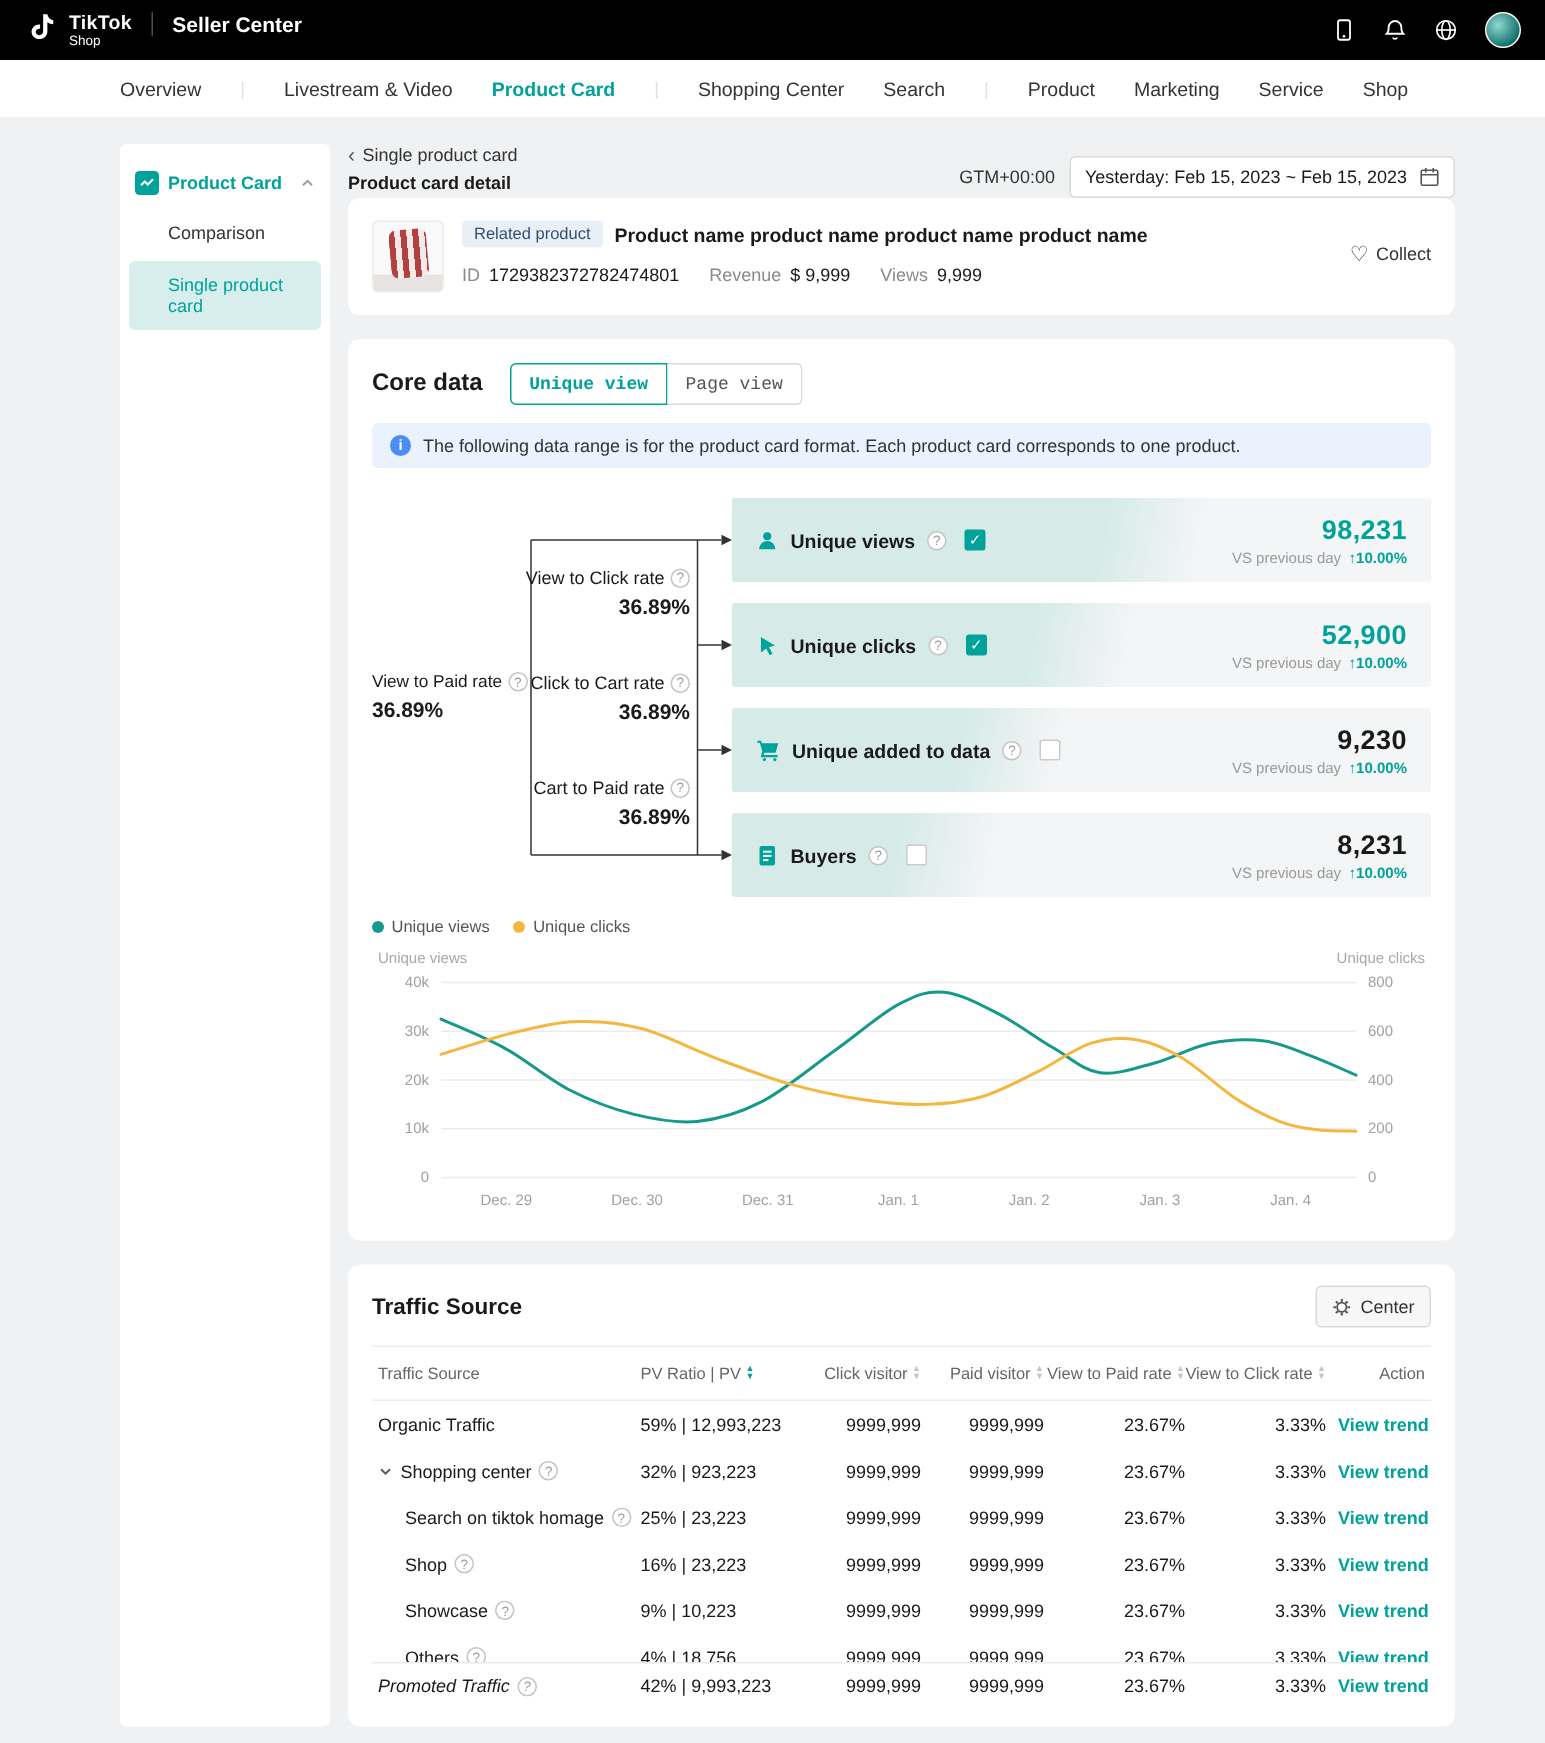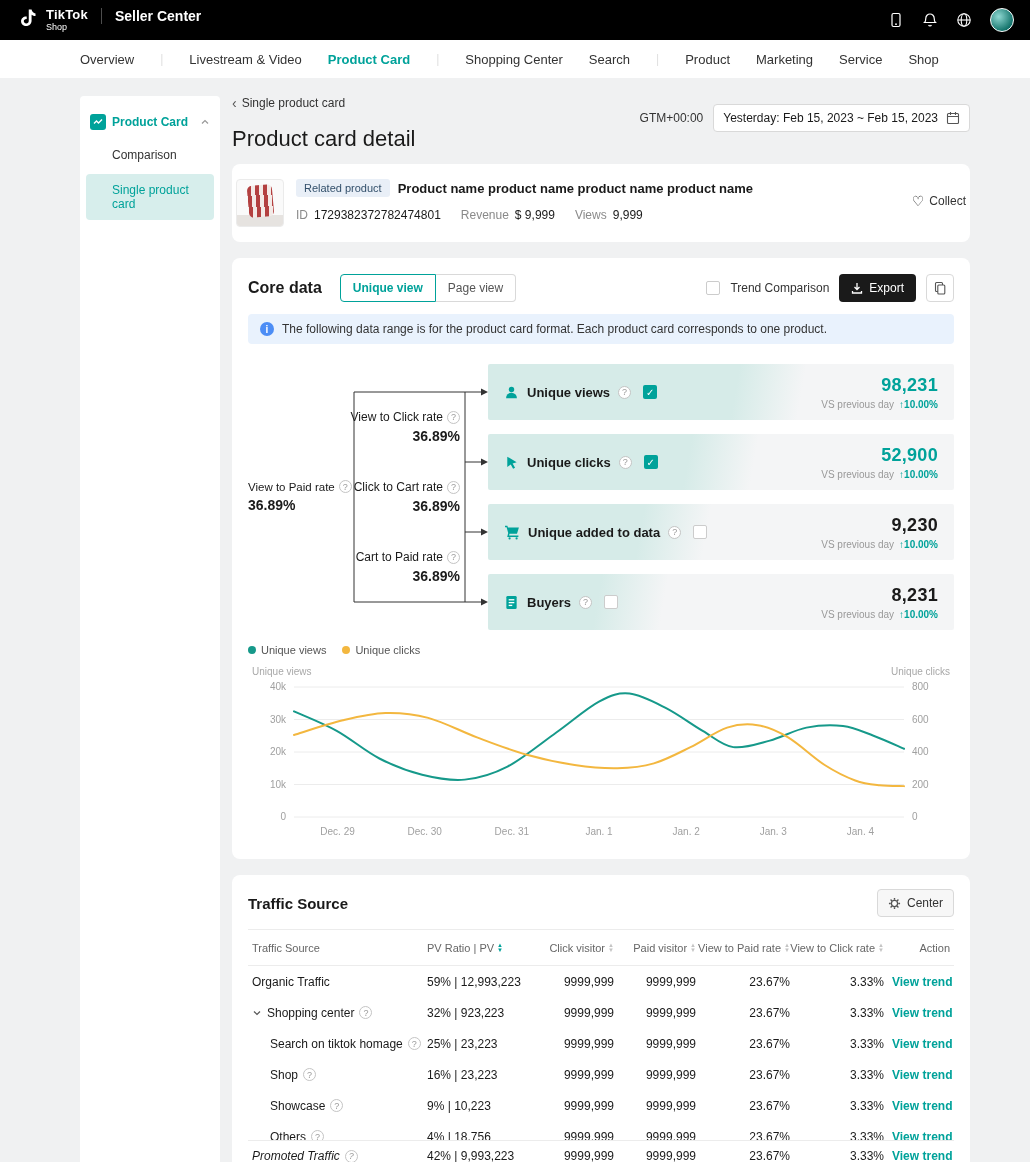--- a/index.html
+++ b/index.html
@@ -28,49 +28,49 @@
   .side-head{display:flex;align-items:center;gap:6px;padding:8px 10px;color:var(--accent);font-weight:bold;font-size:12px;cursor:pointer}
   .side-ico{width:16px;height:16px;border-radius:3px;background:var(--accent);display:flex;align-items:center;justify-content:center;flex-shrink:0}
   .chev{margin-left:auto}
   .side-item{font-size:12px;color:#333;padding:10px 10px 10px 32px;cursor:pointer}
   .side-item.active{background:#d7eeec;color:var(--accent);margin:2px 6px;padding:9px 4px 9px 26px;border-radius:4px}
   .main{flex:1;min-width:0}
   
   .page-head{display:flex;justify-content:space-between;align-items:flex-start}
   .breadcrumb{font-size:12px;color:#333;display:flex;gap:5px;align-items:center;cursor:pointer}
   .bc-caret{font-size:14px;line-height:10px;color:#555}
-  .page-title{font-size:22px;font-weight:normal;margin-top:16px}
+  .page-title{font-size:12px;font-weight:bold;margin-top:5px}
   .ph-right{display:flex;align-items:center;gap:10px;margin-top:8px}
   .searchbox{position:relative;width:200px}
   .searchbox input{width:100%;height:28px;border:1px solid #d9d9d9;border-radius:4px;padding:0 28px 0 10px;font-size:11px;color:#333;background:#fff;font-family:inherit;outline:none}
   .searchbox input::placeholder{color:#b3b3b3}
   .s-ico{position:absolute;right:8px;top:7px;cursor:pointer}
   .gtm{font-size:12px;color:#333;white-space:nowrap}
   .datepicker{height:28px;background:#fff;border:1px solid #d9d9d9;border-radius:4px;display:flex;align-items:center;gap:8px;padding:0 9px;font-size:12px;cursor:pointer;white-space:nowrap}
   
   .card{background:#fff;border-radius:8px}
-  .product-card{margin-top:12px;padding:15px 4px;display:flex;align-items:flex-start}
+  .product-card{padding:15px 16px;display:flex;align-items:flex-start}
   .thumb{width:48px;height:48px;border:1px solid #ebebeb;border-radius:4px;position:relative;background:#fafafa;overflow:hidden;flex-shrink:0;cursor:pointer}
   .thumb-shape{position:absolute;left:11px;top:5px;width:25px;height:32px;border-radius:5px;background:repeating-linear-gradient(90deg,#b34040 0 4px,#f3eae7 4px 8px);transform:rotate(-5deg)}
   .thumb-base{position:absolute;left:0;bottom:0;width:100%;height:11px;background:#e6e3e0}
   .p-info{margin-left:12px;flex:1;min-width:0}
   .p-line1{display:flex;align-items:center;gap:8px}
   .badge{background:#e9eff7;color:#33506b;font-size:11px;padding:3px 8px;border-radius:3px;white-space:nowrap}
   .p-name{font-size:13px;font-weight:bold}
   .p-line2{margin-top:11px;font-size:12px;display:flex;align-items:center}
   .lab{color:#8a8a8a;margin-right:6px}
   .val{color:#1a1a1a;margin-right:20px}
   .collect{display:flex;align-items:center;gap:5px;font-size:12px;color:#333;cursor:pointer;margin-top:14px;white-space:nowrap}
   .heart{font-size:14px;color:#333}
   
   .core-card{margin-top:16px;padding:16px}
   .core-head{display:flex;align-items:center}
   .core-head h2{font-size:16px}
   .seg{display:flex;margin-left:18px}
-  .seg-btn{height:28px;padding:0 12px;font-size:12px;background:#fff;border:1px solid #d9d9d9;color:#555;cursor:pointer;font-family:Liberation Sans, sans-serif}
+  .seg-btn{height:28px;padding:0 12px;font-size:12px;background:#fff;border:1px solid #d9d9d9;color:#555;cursor:pointer;font-family:Liberation Mono, monospace}
   .seg-btn:first-child{border-radius:4px 0 0 4px}
   .seg-btn:last-child{border-radius:0 4px 4px 0;border-left:none}
   .seg-btn.active{border:1px solid var(--accent);color:var(--accent);font-weight:bold}
   .core-right{margin-left:auto;display:flex;align-items:center;gap:10px}
   .cbx{width:14px;height:14px;border:1px solid #ccc;border-radius:2px;background:#fff;cursor:pointer;flex-shrink:0}
   .tc-label{font-size:12px;color:#333;white-space:nowrap}
   .export-btn{height:28px;background:#1a1a1a;color:#fff;border:none;border-radius:4px;padding:0 12px;font-size:12px;display:flex;align-items:center;gap:6px;cursor:pointer;font-family:inherit}
   .icon-btn{width:28px;height:28px;border:1px solid #d9d9d9;border-radius:4px;background:#fff;display:flex;align-items:center;justify-content:center;cursor:pointer}
   .notice{margin-top:12px;background:#e9f2fd;border-radius:4px;padding:8px 12px;display:flex;align-items:center;gap:8px;font-size:12px;color:#333}
   .n-ico{width:14px;height:14px;border-radius:50%;background:#4c8df5;color:#fff;font-size:10px;display:flex;align-items:center;justify-content:center;flex-shrink:0;font-weight:bold}
@@ -246,41 +246,20 @@
       </div>
     </section>
 
     <section class="card core-card">
       <div class="core-head">
         <h2>Core data</h2>
         <div class="seg">
           <button class="seg-btn active">Unique view</button>
           <button class="seg-btn">Page view</button>
         </div>
-        <div class="core-right">
-          <span class="cbx"></span>
-          <span class="tc-label">Trend Comparison</span>
-          <button class="export-btn">
-            <span>
-              <svg width="12" height="12" viewBox="0 0 12 12">
-                  <path d="M6 1v6M3.5 5L6 7.5 8.5 5" stroke="#fff" fill="none" stroke-width="1.3"></path>
-                  <path d="M1.5 9v2h9V9" stroke="#fff" fill="none" stroke-width="1.3"></path>
-                </svg>
-            </span>
-            <span>Export</span>
-          </button>
-          <button class="icon-btn">
-            <span>
-              <svg width="14" height="14" viewBox="0 0 14 14">
-                  <rect x="2.5" y="1.5" width="7" height="9" rx="1" stroke="#555" fill="none" stroke-width="1.1"></rect>
-                  <rect x="4.8" y="4" width="7" height="9" rx="1" stroke="#555" fill="#fff" stroke-width="1.1"></rect>
-                </svg>
-            </span>
-          </button>
-        </div>
       </div>
 
       <div class="notice">
         <span class="n-ico">i</span>
         <span>The following data range is for the product card format. Each product card corresponds to one product.</span>
       </div>
 
       <div class="funnel">
         <svg class="funnel-lines" id="funnel-lines" width="240" height="266">
             <line x1="106" y1="28" x2="106" y2="238" stroke="#333" stroke-width="1"></line>

